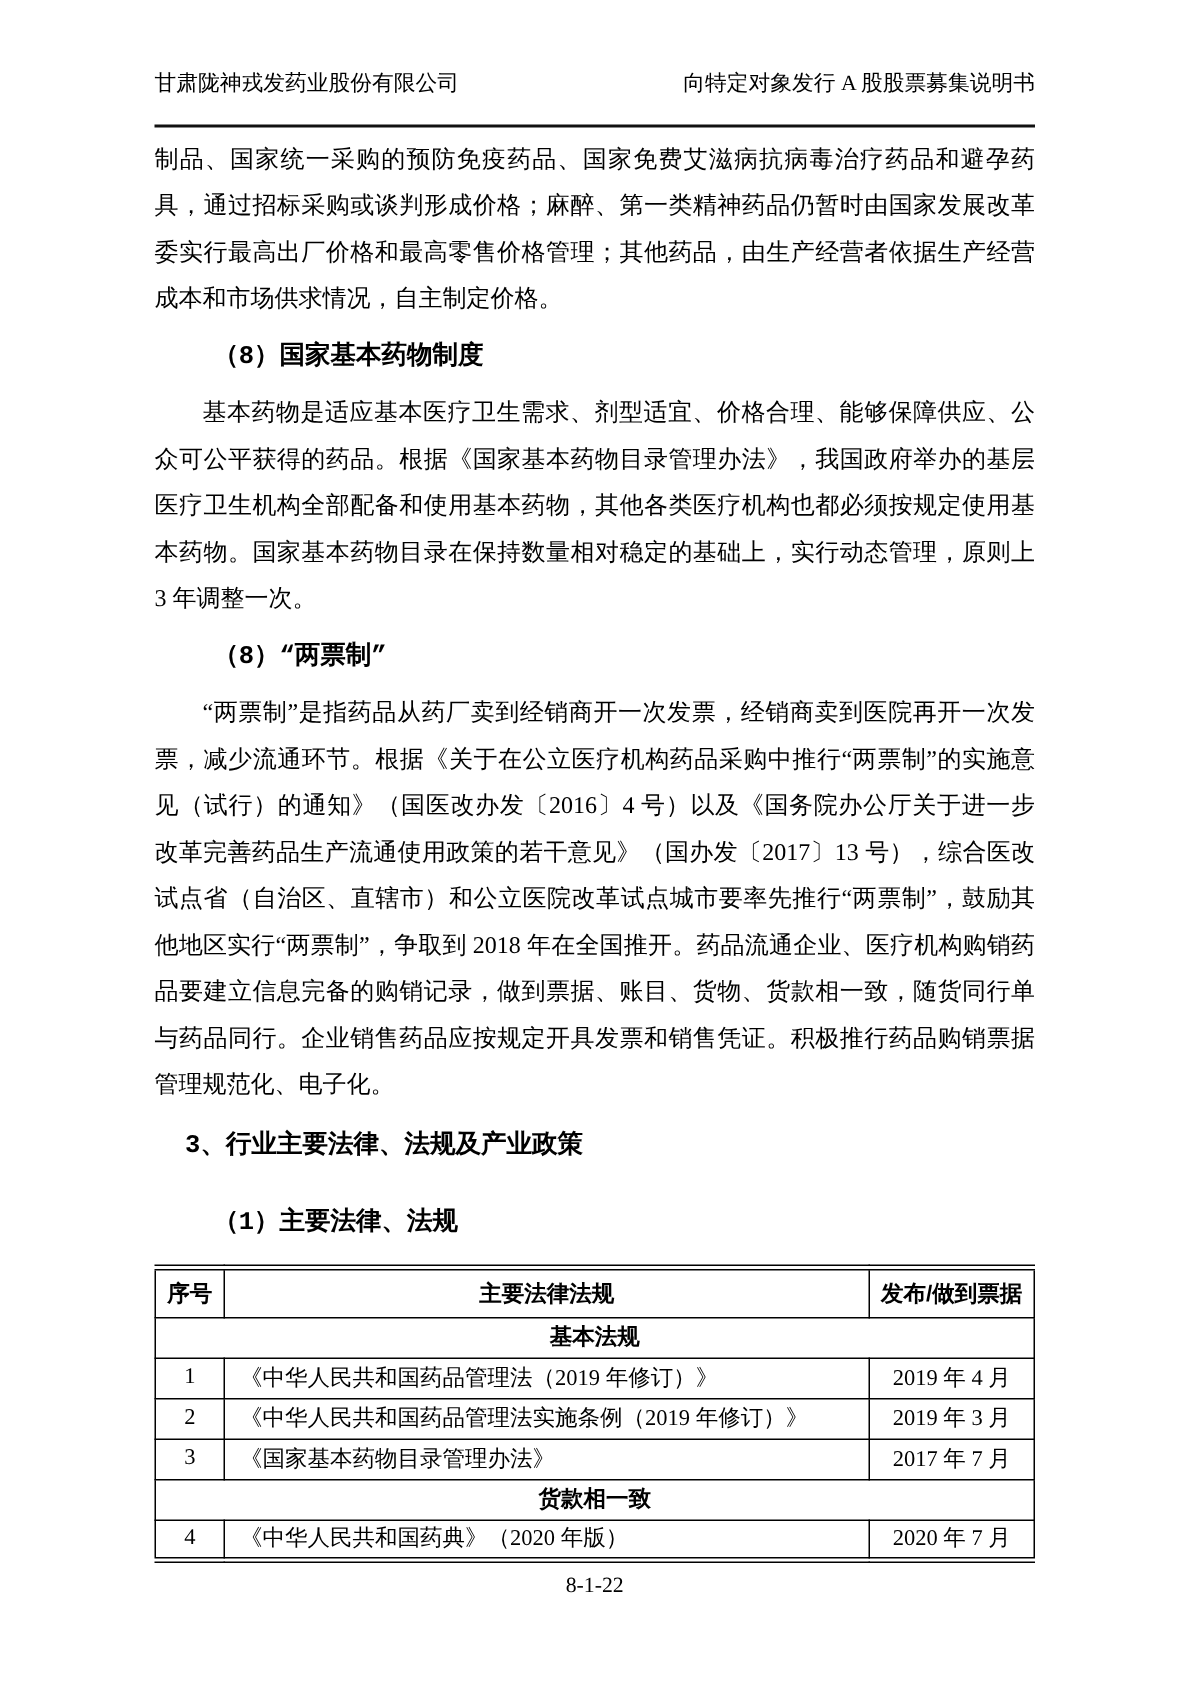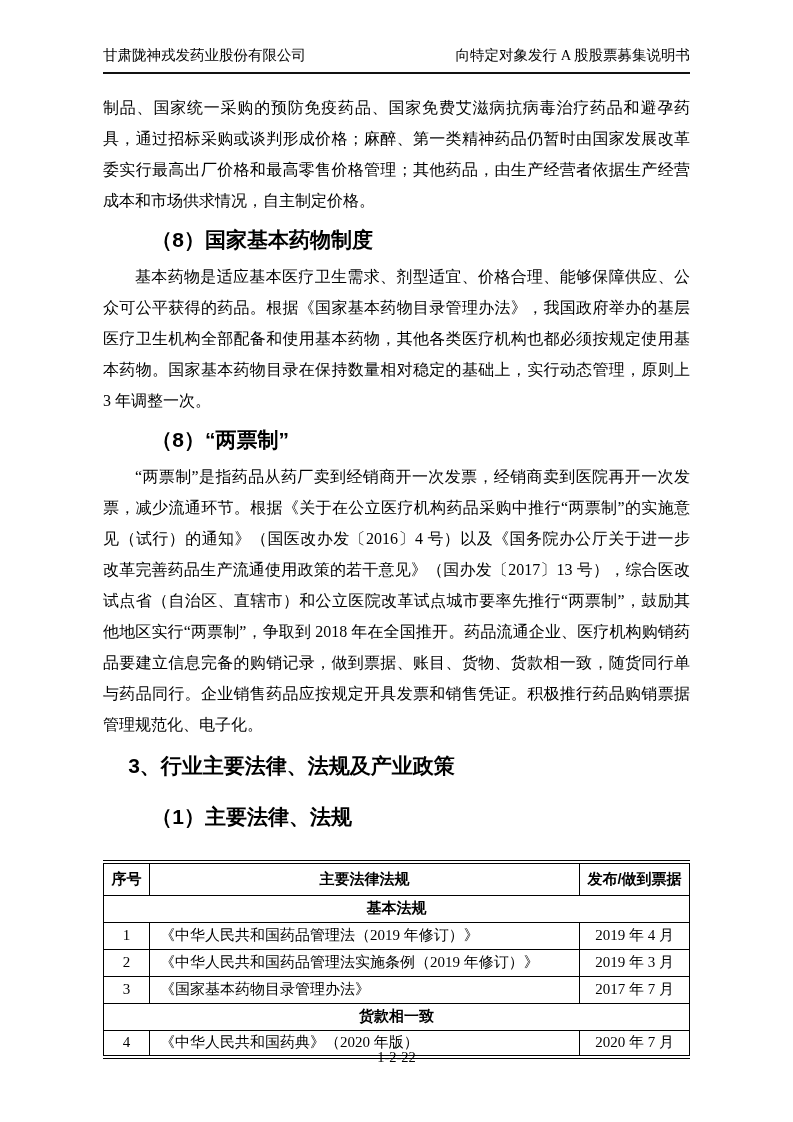--- a/index.html
+++ b/index.html
@@ -5,36 +5,36 @@
   * { box-sizing: border-box; }
   html, body { margin: 0; padding: 0; background: #ffffff; }
   .page {
     width: 793px; height: 1122px; margin: 0 auto; background: #ffffff;
     position: relative; color: #000;
     font-family: "Liberation Serif", "DejaVu Serif", serif;
     padding: 46px 103px 0 103px; overflow: hidden;
   }
   .header {
     display: flex; justify-content: space-between; align-items: flex-end;
-    font-size: 14.5px; padding-bottom: 7px; border-bottom: 2px solid #111;
+    font-size: 14.5px; padding-bottom: 18px; border-bottom: 2px solid #111;
   }
-  .content { padding-top: 18px; }
+  .content { padding-top: 6px; }
   .para {
     font-size: 16px; line-height: 31px; text-align: justify;
     text-indent: 2em; margin: 0; word-break: break-all;
   }
   .para.no-indent { text-indent: 0; }
   h3.sec, h4.sec {
-    font-family: Liberation Sans, sans-serif;
-    font-size: 21px; font-weight: bold; line-height: 31px;
+    font-family: Liberation Mono, monospace;
+    font-size: 17px; font-weight: bold; line-height: 31px;
   }
   h3.sec { margin: 10px 0 20px; text-indent: 1.2em; }
   h4.sec { margin: 8px 0 6px; text-indent: 2.3em; }
   table.law-table {
-    width: 100%; border-collapse: collapse; margin-top: 28px;
+    width: 100%; border-collapse: collapse; margin-top: 12px;
     font-size: 15px; table-layout: fixed;
   }
   table.law-table { border-top: 4px double #000; border-bottom: 4px double #000; }
   .law-table th, .law-table td { border: 1px solid #000; padding: 0; }
   .law-table th {
     height: 33px; font-family: "Liberation Sans", "DejaVu Sans", sans-serif;
     font-weight: bold; text-align: center; font-size: 15px;
   }
   .law-table col.c-no { width: 46px; }
   .law-table col.c-date { width: 110px; }
@@ -110,16 +110,16 @@
           <tr>
             <td class="no">4</td>
             <td class="name">《中华人民共和国药典》（2020 年版）</td>
             <td class="date">2020 年 7 月</td>
           </tr>
         </tbody>
     </table>
   </div>
 
   <div class="footer">
-    <span>1-2-22</span>
+    <span>8-1-22</span>
   </div>
 
 </div>
 
 </body></html>

